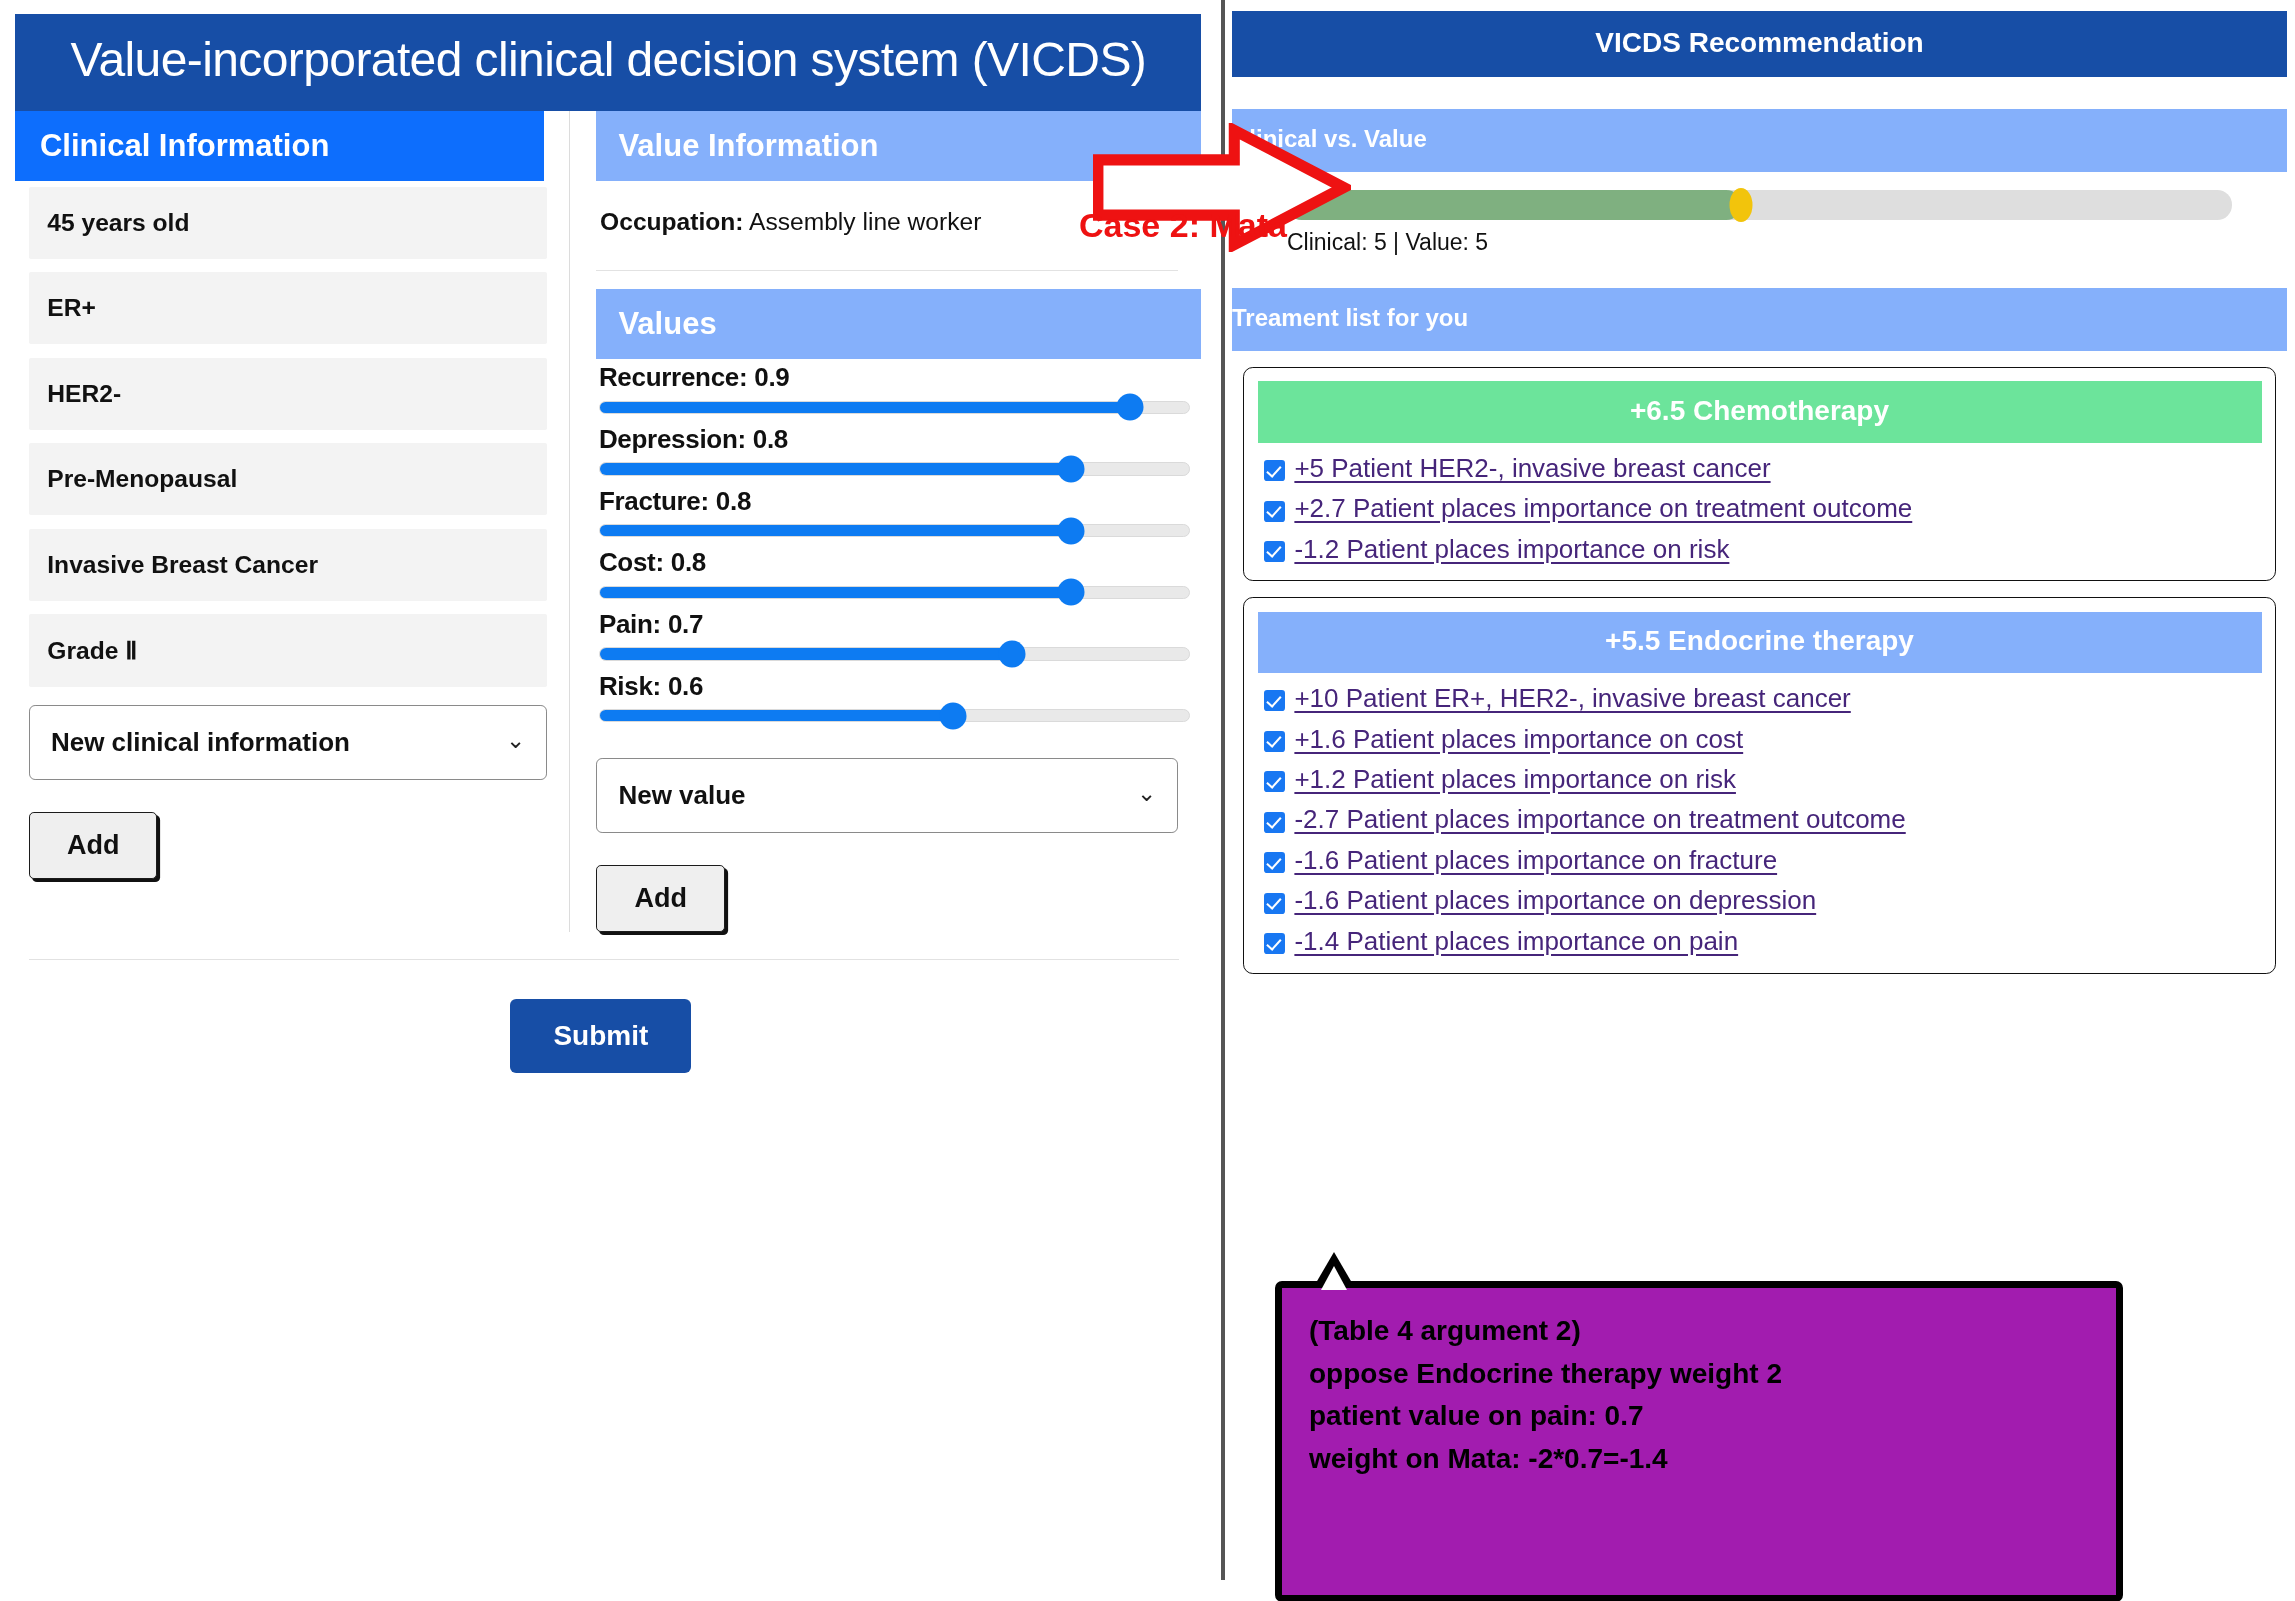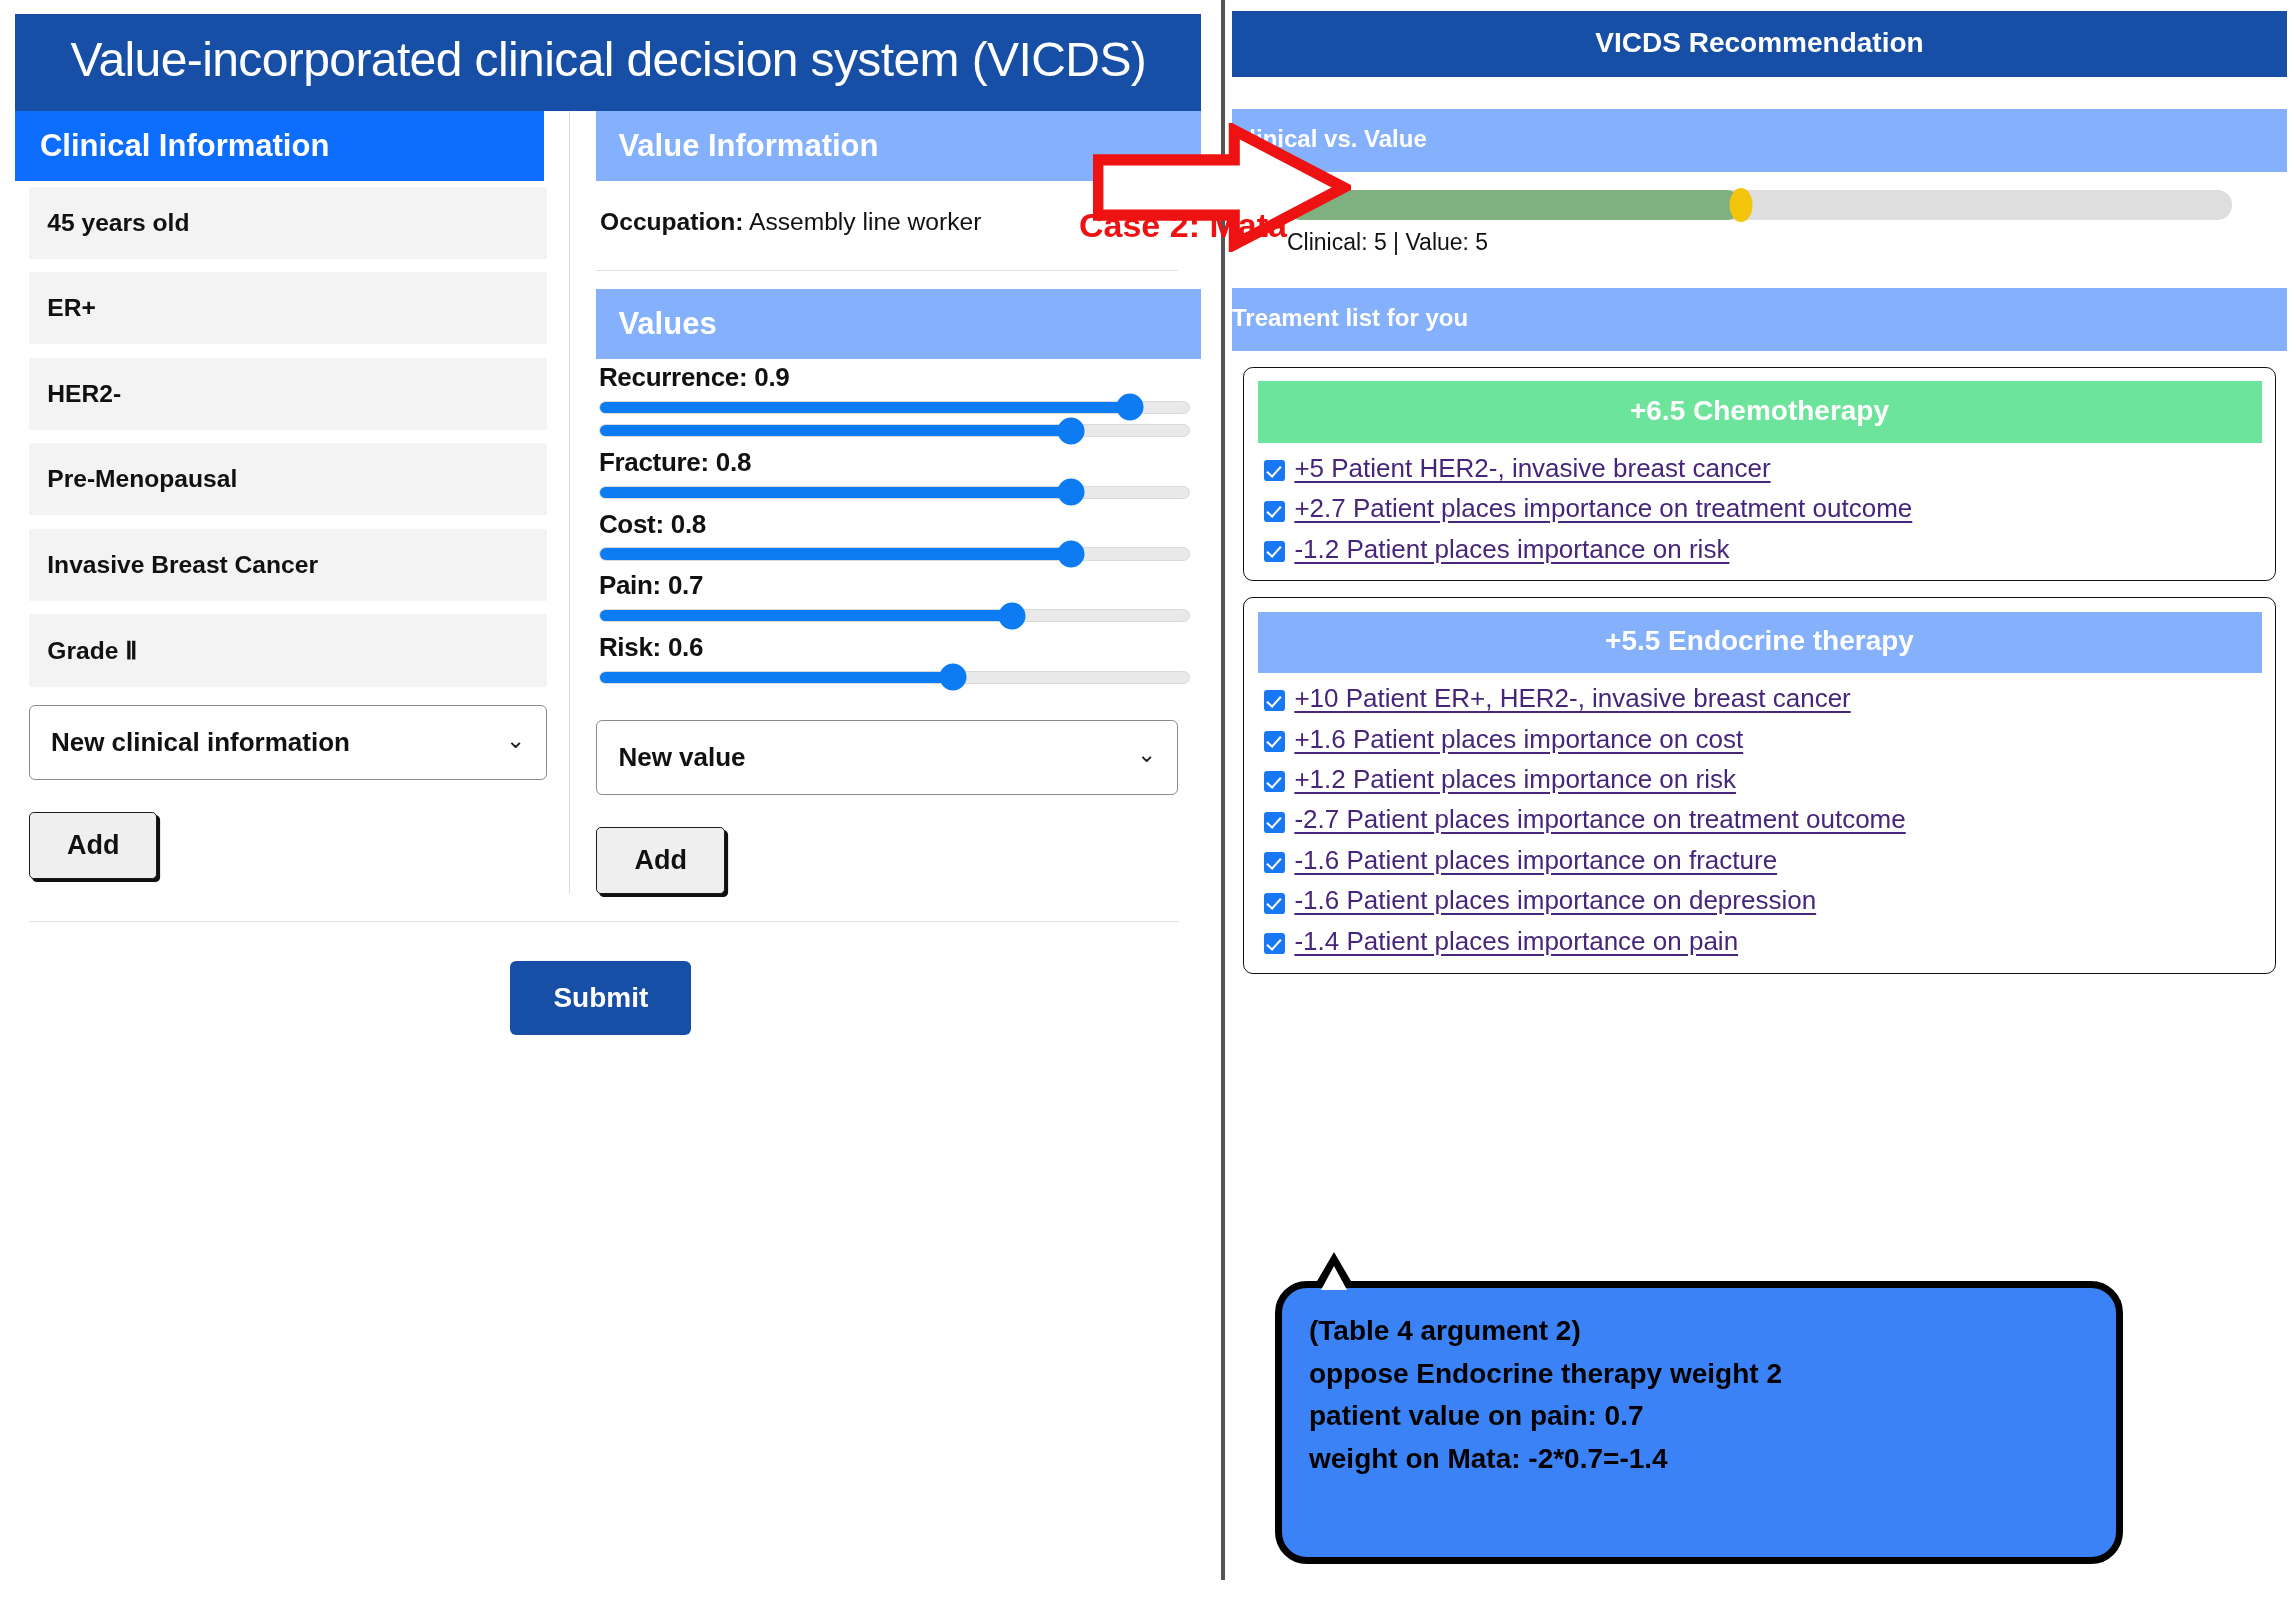--- a/index.html
+++ b/index.html
@@ -170,23 +170,23 @@
   }
   .tx-link {
     font-size: 26px; color:#46257a;
     text-decoration: underline; text-underline-offset: 3.7px;
     line-height: 1.18;
   }
 
   
   .callout {
     position: absolute; left: 1275px; top: 1281px;
-    width: 848px; height: 283px;
-    border: 7.4px solid #000; border-radius: 32px;
-    background:#3b82f6;
+    width: 848px; height: 321px;
+    border: 7.4px solid #000; border-radius: 7px;
+    background:#a21caf;
     padding: 22px 24.6px 0 27px;
   }
   .callout-tail {
     position:absolute; left: 31px; top: -36px;
     width: 0; height: 0;
     border-left: 21px solid transparent;
     border-right: 21px solid transparent;
     border-bottom: 36px solid #000;
   }
   .callout-tail:after {
@@ -252,20 +252,21 @@
 
           <div class="slider-row">
             <div class="slider-label">Recurrence: 0.9</div>
             <div class="slider-track">
               <div class="slider-fill" style="width:90%"></div>
               <div class="slider-knob" style="left:90%"></div>
             </div>
           </div>
 
           <div class="slider-row">
+            <div class="slider-label">Depression: 0.8</div>
             <div class="slider-track">
               <div class="slider-fill" style="width:80%"></div>
               <div class="slider-knob" style="left:80%"></div>
             </div>
           </div>
 
           <div class="slider-row">
             <div class="slider-label">Fracture: 0.8</div>
             <div class="slider-track">
               <div class="slider-fill" style="width:80%"></div>

